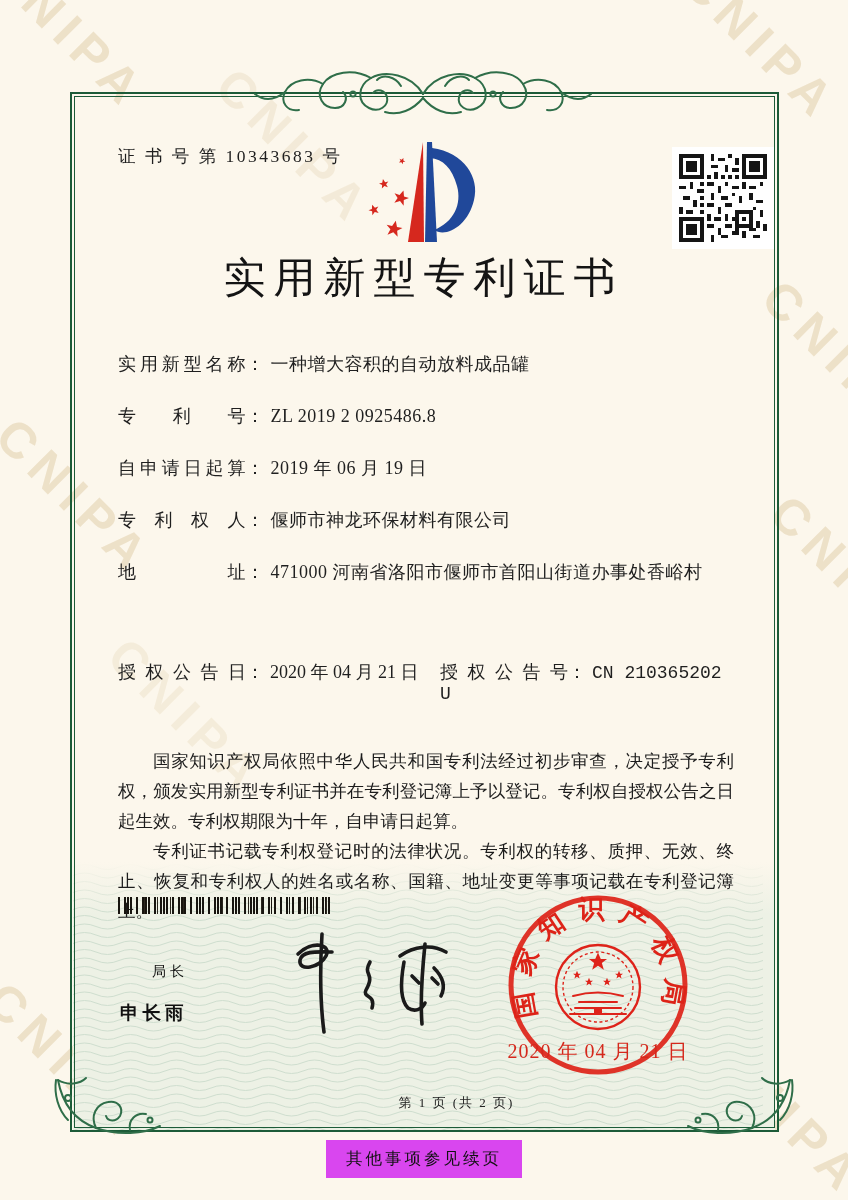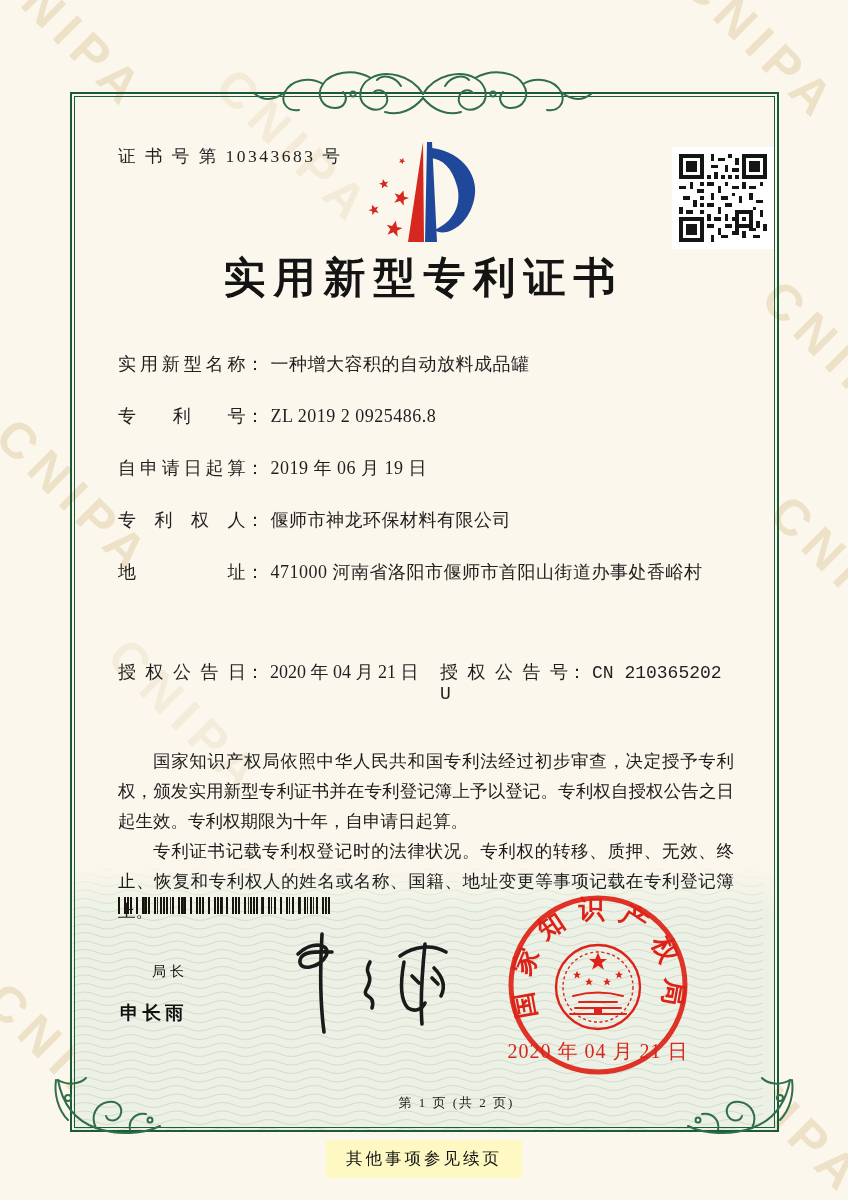--- a/index.html
+++ b/index.html
@@ -34,21 +34,21 @@
   .orn-bl{left:50px;top:1076px;}
   .orn-br{left:686px;top:1076px;}
 
   .content{position:absolute;inset:0;z-index:6;}
 
   .cert-no{position:absolute;left:118px;top:144px;font-size:17.5px;letter-spacing:2.5px;}
   .logo{position:absolute;left:352px;top:134px;}
   .qr-wrap{position:absolute;left:672px;top:147px;width:102px;height:102px;background:#fff;
       display:flex;align-items:center;justify-content:center;}
   .doc-title{position:absolute;left:70px;top:250px;width:707px;text-align:center;
-      font-size:42px;font-weight:bold;letter-spacing:8px;color:#141414;}
+      font-size:42px;font-weight:normal;letter-spacing:8px;color:#141414;}
 
   .fields{position:absolute;left:118px;top:352px;width:620px;}
   .frow{position:relative;height:52px;font-size:18px;letter-spacing:.5px;}
   .lbl{display:inline-block;width:128px;text-align:justify;text-align-last:justify;vertical-align:top;}
   .colon{display:inline-block;margin-right:6px;}
   .grant-row{position:absolute;left:118px;top:660px;width:620px;font-size:18px;}
   .grant-no{position:absolute;left:322px;top:0;font-family:Liberation Mono, monospace;}
 
   .paras{position:absolute;left:118px;top:698px;width:616px;font-size:17.5px;line-height:30px;
       text-align:justify;color:#1c1c1c;margin-top:48px;}
@@ -64,21 +64,21 @@
   .officer-name{position:absolute;left:120px;top:1000px;font-size:18.5px;letter-spacing:4px;color:#111;font-weight:bold;}
   .signature{position:absolute;left:262px;top:928px;}
 
   .seal{position:absolute;left:503px;top:890px;z-index:7;}
   .seal-date{position:absolute;left:503px;top:1038px;width:190px;text-align:center;
       font-size:20px;color:#d5281c;letter-spacing:1px;z-index:8;}
 
   .page-indicator{position:absolute;left:70px;top:1094px;width:773px;text-align:center;
       font-size:13px;letter-spacing:2px;color:#222;z-index:6;}
   .cont-note{position:absolute;left:0;top:1140px;width:848px;text-align:center;z-index:6;}
-  .cont-note span{display:inline-block;background:#fef9c3;padding:8px 20px;
+  .cont-note span{display:inline-block;background:#d946ef;padding:8px 20px;
       font-size:16.5px;letter-spacing:3px;color:#111;}
 </style>
 </head>
 <body>
 
 <div class="page">
 
   <div class="wm w1">CNIPA</div>
   <div class="wm w2">CNIPA</div>
   <div class="wm w3">CNIPA</div>

